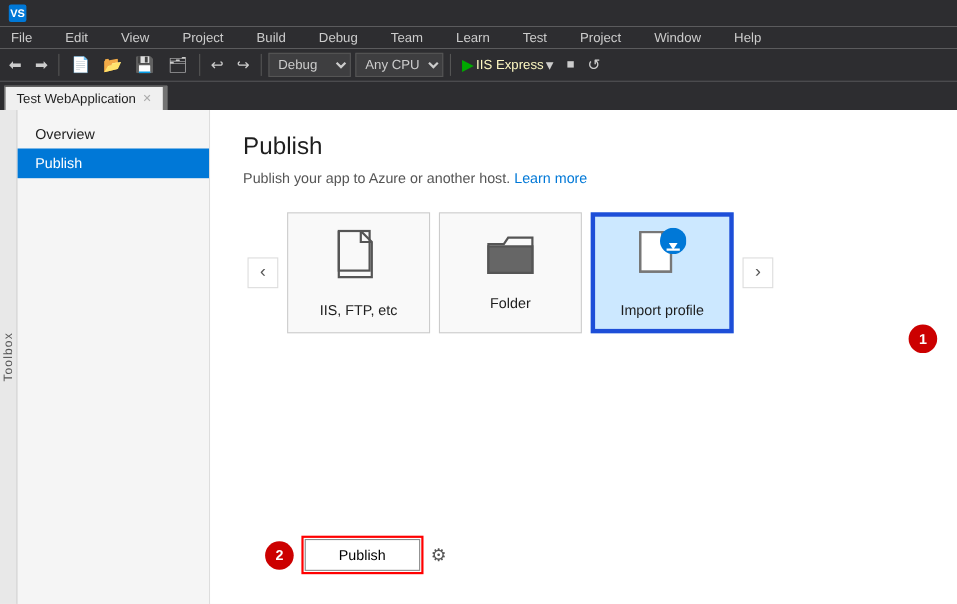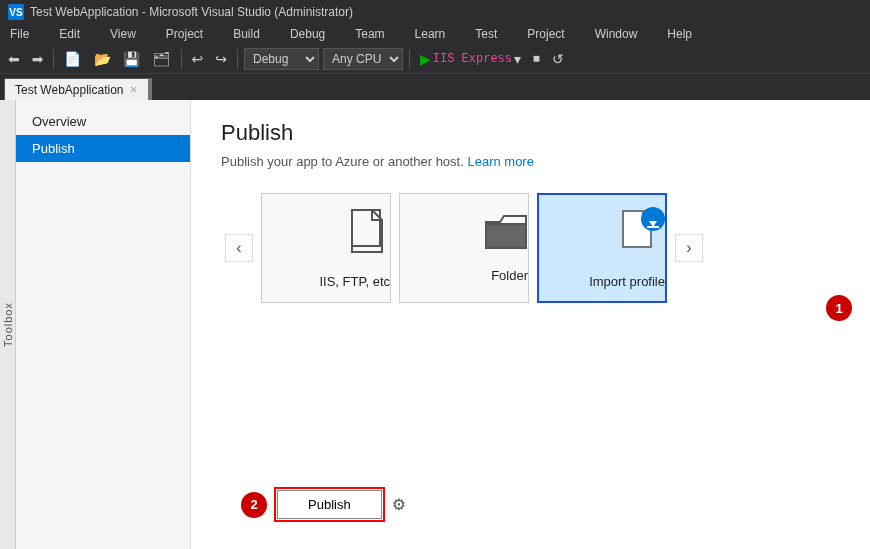--- a/index.html
+++ b/index.html
@@ -214,31 +214,31 @@
       margin: 0 4px;
     }
 
     .publish-card {
       width: 130px;
       height: 110px;
       border: 1px solid #ccc;
       background: #f9f9f9;
       display: flex;
       flex-direction: column;
-      align-items: flex-end;
+      align-items: center;
       justify-content: center;
       cursor: pointer;
       gap: 10px;
       margin: 0 4px;
       font-size: 13px;
       color: #1e1e1e;
     }
     .publish-card.selected {
       background: #cce8ff;
-      border: 2px solid #1d4ed8;
+      border: 4px solid #1d4ed8;
     }
 
     .card-icon {
       font-size: 36px;
       color: #444;
     }
     .card-icon.import-icon {
       color: #0078d7;
     }
 
@@ -293,21 +293,20 @@
     }
     .icon-folder {
       font-size: 32px;
     }
   </style>
 </head>
 <body>
 
 <div class="title-bar">
   <span class="title-bar-icon">VS</span>
-  <span>Test WebApplication - Microsoft Visual Studio  (Administrator)</span>
 </div>
 
 <div class="menu-bar">
   <span class="menu-item">File</span>
   <span class="menu-item">Edit</span>
   <span class="menu-item">View</span>
   <span class="menu-item">Project</span>
   <span class="menu-item">Build</span>
   <span class="menu-item">Debug</span>
   <span class="menu-item">Team</span>
@@ -335,21 +334,21 @@
     <option>Release</option>
   </select>
   <select class="toolbar-dropdown">
     <option>Any CPU</option>
     <option>x86</option>
     <option>x64</option>
   </select>
   <div class="toolbar-separator"></div>
   <button class="toolbar-btn">
     <span style="color:#00aa00;">▶</span>
-    <span style="color:#ec4899; font-size:12px;font-family:Liberation Mono, monospace;">IIS Express</span>
+    <span style="color:#fef9c3; font-size:12px;">IIS Express</span>
     <span style="color:#ccc;">▾</span>
   </button>
   <button class="toolbar-btn" style="color:#ccc;">⏹</button>
   <button class="toolbar-btn" style="color:#ccc;">↺</button>
 </div>
 
 <div class="tab-strip">
   <div class="tab active">
     <span>Test WebApplication</span>
     <span class="tab-close">✕</span>

